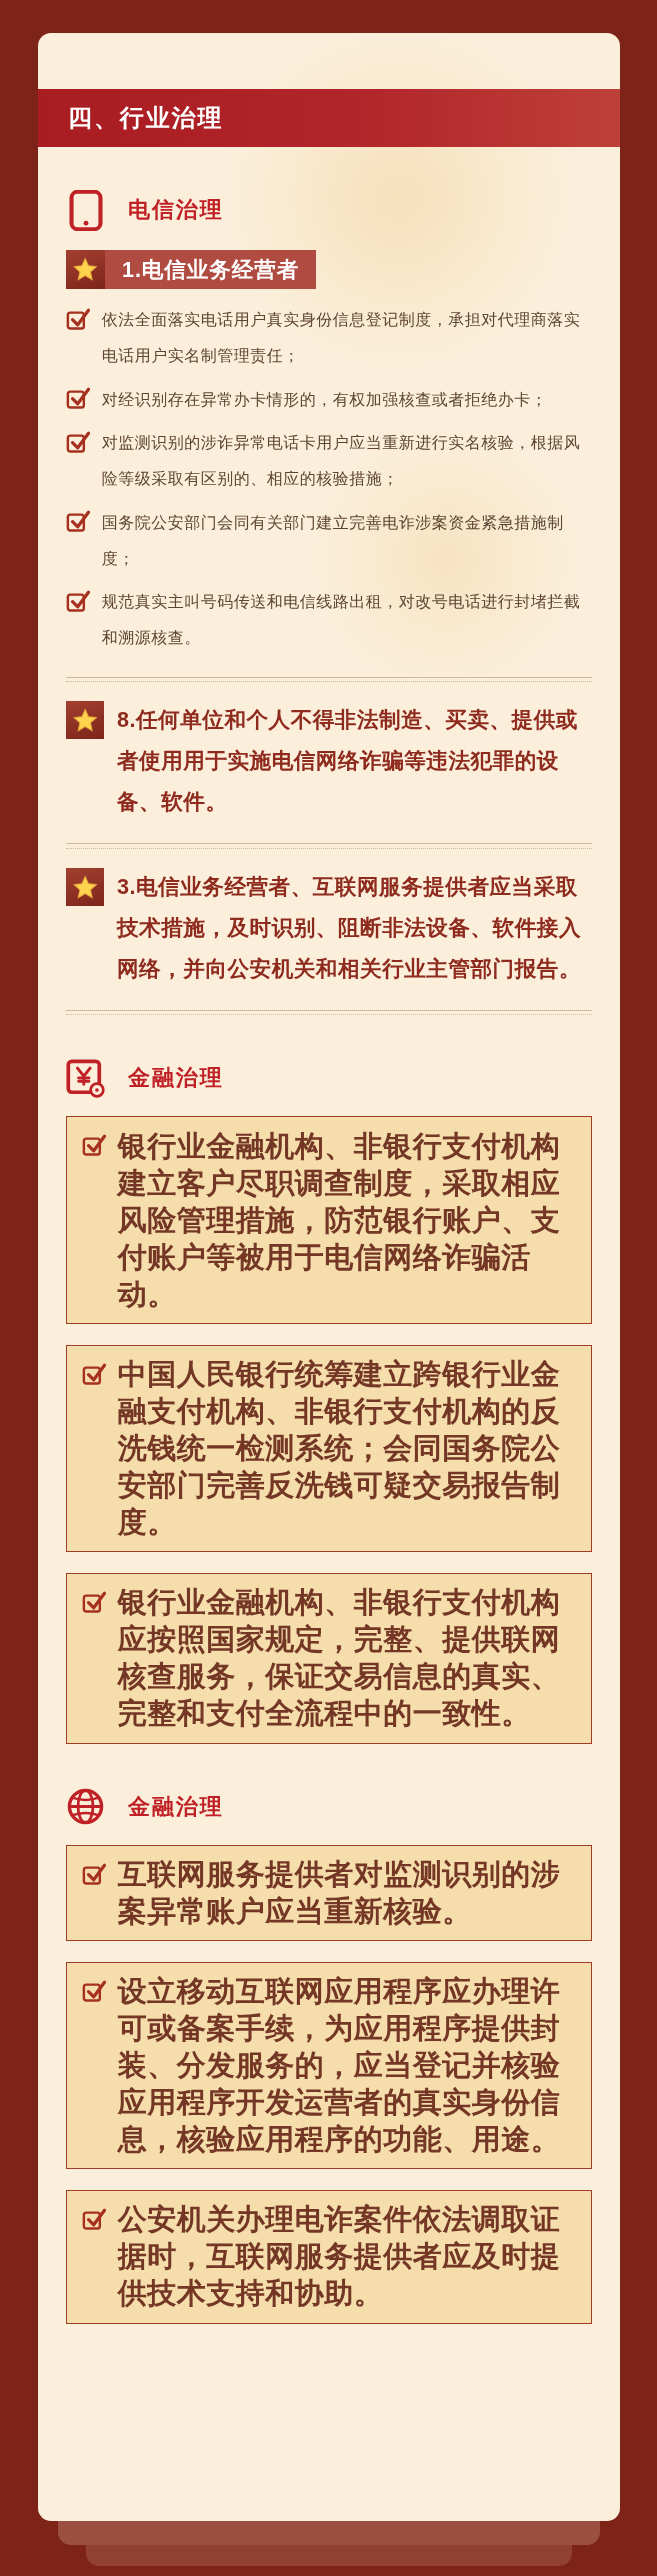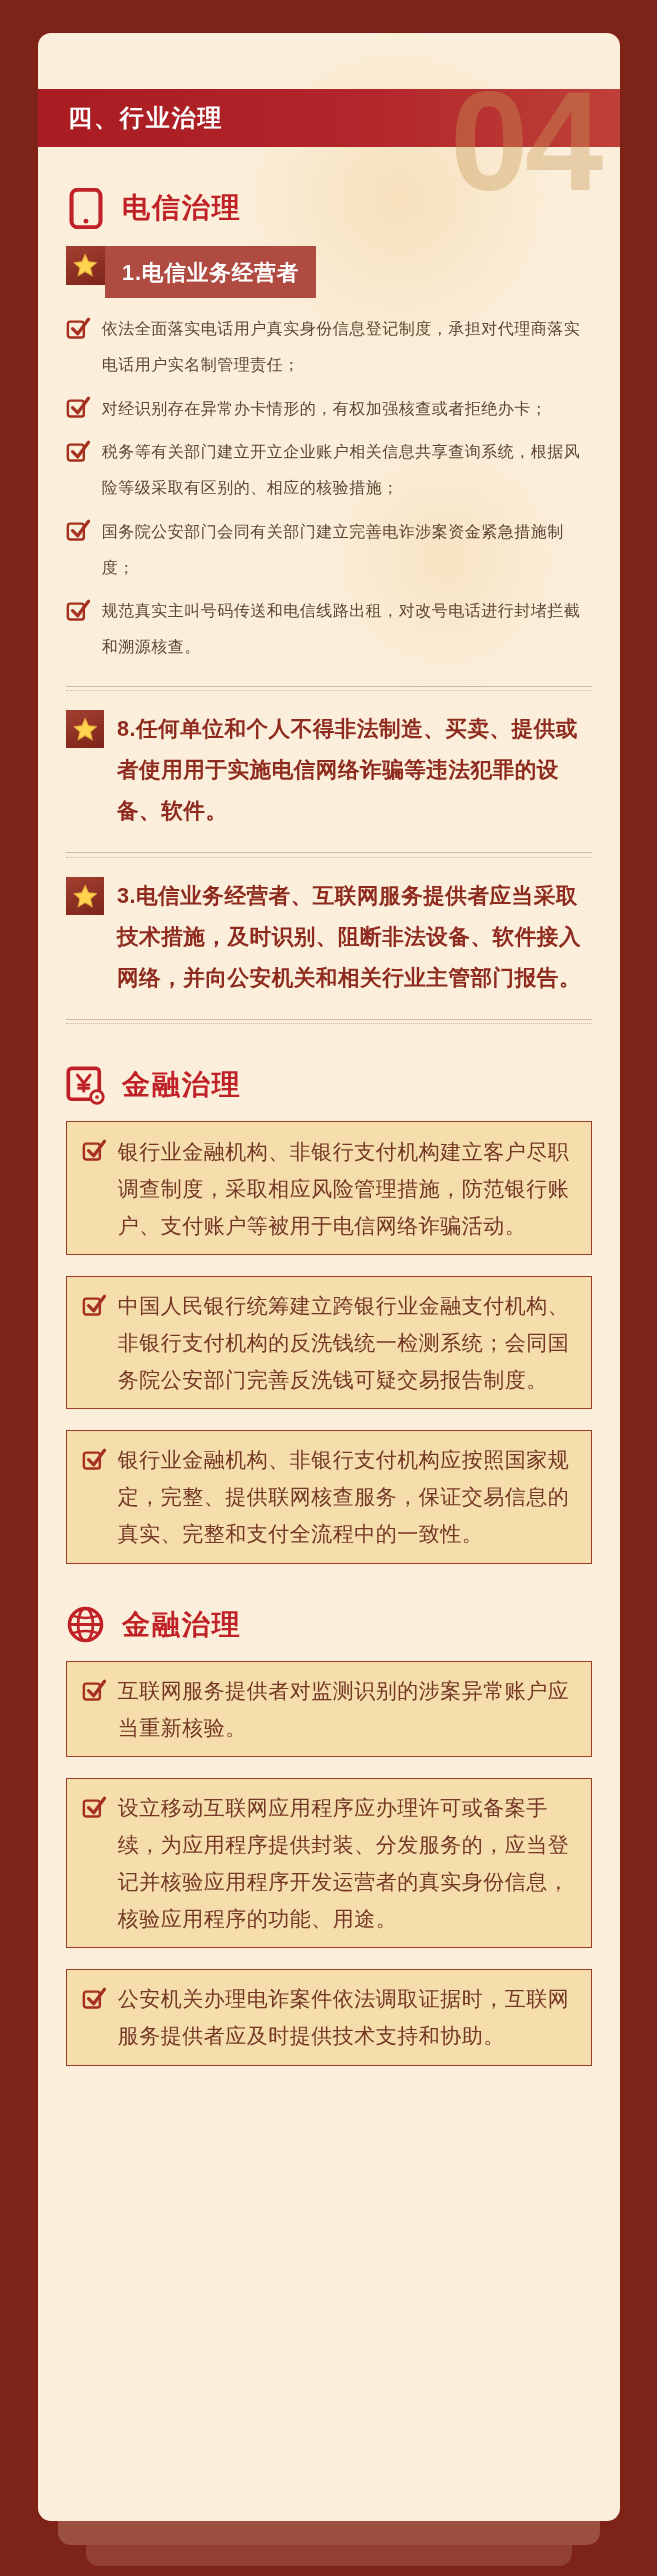--- a/index.html
+++ b/index.html
@@ -28,24 +28,24 @@
     color:rgba(201,152,88,0.38);letter-spacing:-3.8px;z-index:2;pointer-events:none;
   }
   .banner{
     margin:56px -28px 0 -28px;height:58px;
     background:linear-gradient(90deg,#A81C22 0%,#B2252A 55%,#BE4038 100%);
     display:flex;align-items:center;padding-left:30px;position:relative;z-index:1;
   }
   .banner h1{margin:0;color:#FFFFFF;font-size:24px;font-weight:bold;letter-spacing:1.9px;}
 
   .sec-head{display:flex;align-items:center;gap:13px;margin-top:38px;}
-  .sec-head h2{margin:4px;color:#C02126;font-size:28px;font-weight:bold;letter-spacing:1.9px;}
+  .sec-head h2{margin:10px;color:#C02126;font-size:22px;font-weight:bold;letter-spacing:1.9px;}
   .sec-head .icon{width:39px;height:39px;flex:0 0 auto;display:flex;align-items:center;justify-content:center;}
 
-  .star-label{display:inline-flex;margin-top:15px;height:52px;}
+  .star-label{display:inline-flex;margin-top:15px;height:39px;}
   .star-sq{
     width:39px;height:39px;flex:0 0 auto;
     background:linear-gradient(160deg,#A24030,#7D241A);
     display:flex;align-items:center;justify-content:center;
   }
   .star-label .lbl{
     background:#B04B41;color:#FFFFFF;font-size:21.6px;font-weight:bold;
     display:flex;align-items:center;padding:0 17px;letter-spacing:0.9px;
   }
 
@@ -60,29 +60,28 @@
 
   .star-item{display:flex;gap:13px;align-items:flex-start;}
   .star-item .star-sq{width:38px;height:38px;margin-top:1.9px;}
   .star-item p{margin:0;font-size:21.6px;font-weight:bold;line-height:41px;color:#8E2B1E;letter-spacing:0.5px;}
 
   .boxes{display:flex;flex-direction:column;gap:20.7px;margin-top:13px;}
   .rule-box{
     background:#F5DEAC;border:1.9px solid #9F3B29;
     padding:10.3px 13px 10.3px 15px;display:flex;gap:11.3px;
   }
-  .rule-box p{margin:0;font-size:21px;line-height:37px;color:#743625;font-weight:normal;letter-spacing:0.5px;}
+  .rule-box p{margin:0;font-size:29px;line-height:37px;color:#743625;font-weight:bold;letter-spacing:0.5px;}
   .rule-box .chk{margin-top:5.6px;}
   svg{display:block;}
 </style>
 </head>
 <body>
 
 <div class="card">
-  <div class="watermark">04</div>
 
   <div class="banner">
     <h1>四、行业治理</h1>
   </div>
 
   <section>
     <div class="sec-head">
       <span class="icon">
         <svg width="36" height="41" viewBox="0 0 28 34">
           <rect x="2" y="1.5" width="24" height="31" rx="5" fill="none" stroke="#C02126" stroke-width="3.4"></rect>
@@ -114,21 +113,21 @@
     <rect x="2" y="6" width="17" height="17" rx="2.5" fill="none" stroke="#A6301F" stroke-width="2.6"></rect>
     <path d="M7 13.5 L12.5 19 L24 3.5" fill="none" stroke="#A6301F" stroke-width="3.4" stroke-linecap="round" stroke-linejoin="round"></path>
   </svg>
 <p>对经识别存在异常办卡情形的，有权加强核查或者拒绝办卡；</p>
         </li>
       <li>
   <svg class="chk" viewBox="0 0 26 26">
     <rect x="2" y="6" width="17" height="17" rx="2.5" fill="none" stroke="#A6301F" stroke-width="2.6"></rect>
     <path d="M7 13.5 L12.5 19 L24 3.5" fill="none" stroke="#A6301F" stroke-width="3.4" stroke-linecap="round" stroke-linejoin="round"></path>
   </svg>
-<p>税务等有关部门建立开立企业账户相关信息共享查询系统，根据风险等级采取有区别的、相应的核验措施；</p>
+<p>对监测识别的涉诈异常电话卡用户应当重新进行实名核验，根据风险等级采取有区别的、相应的核验措施；</p>
         </li>
       <li>
   <svg class="chk" viewBox="0 0 26 26">
     <rect x="2" y="6" width="17" height="17" rx="2.5" fill="none" stroke="#A6301F" stroke-width="2.6"></rect>
     <path d="M7 13.5 L12.5 19 L24 3.5" fill="none" stroke="#A6301F" stroke-width="3.4" stroke-linecap="round" stroke-linejoin="round"></path>
   </svg>
 <p>国务院公安部门会同有关部门建立完善电诈涉案资金紧急措施制度；</p>
         </li>
       <li>
   <svg class="chk" viewBox="0 0 26 26">

